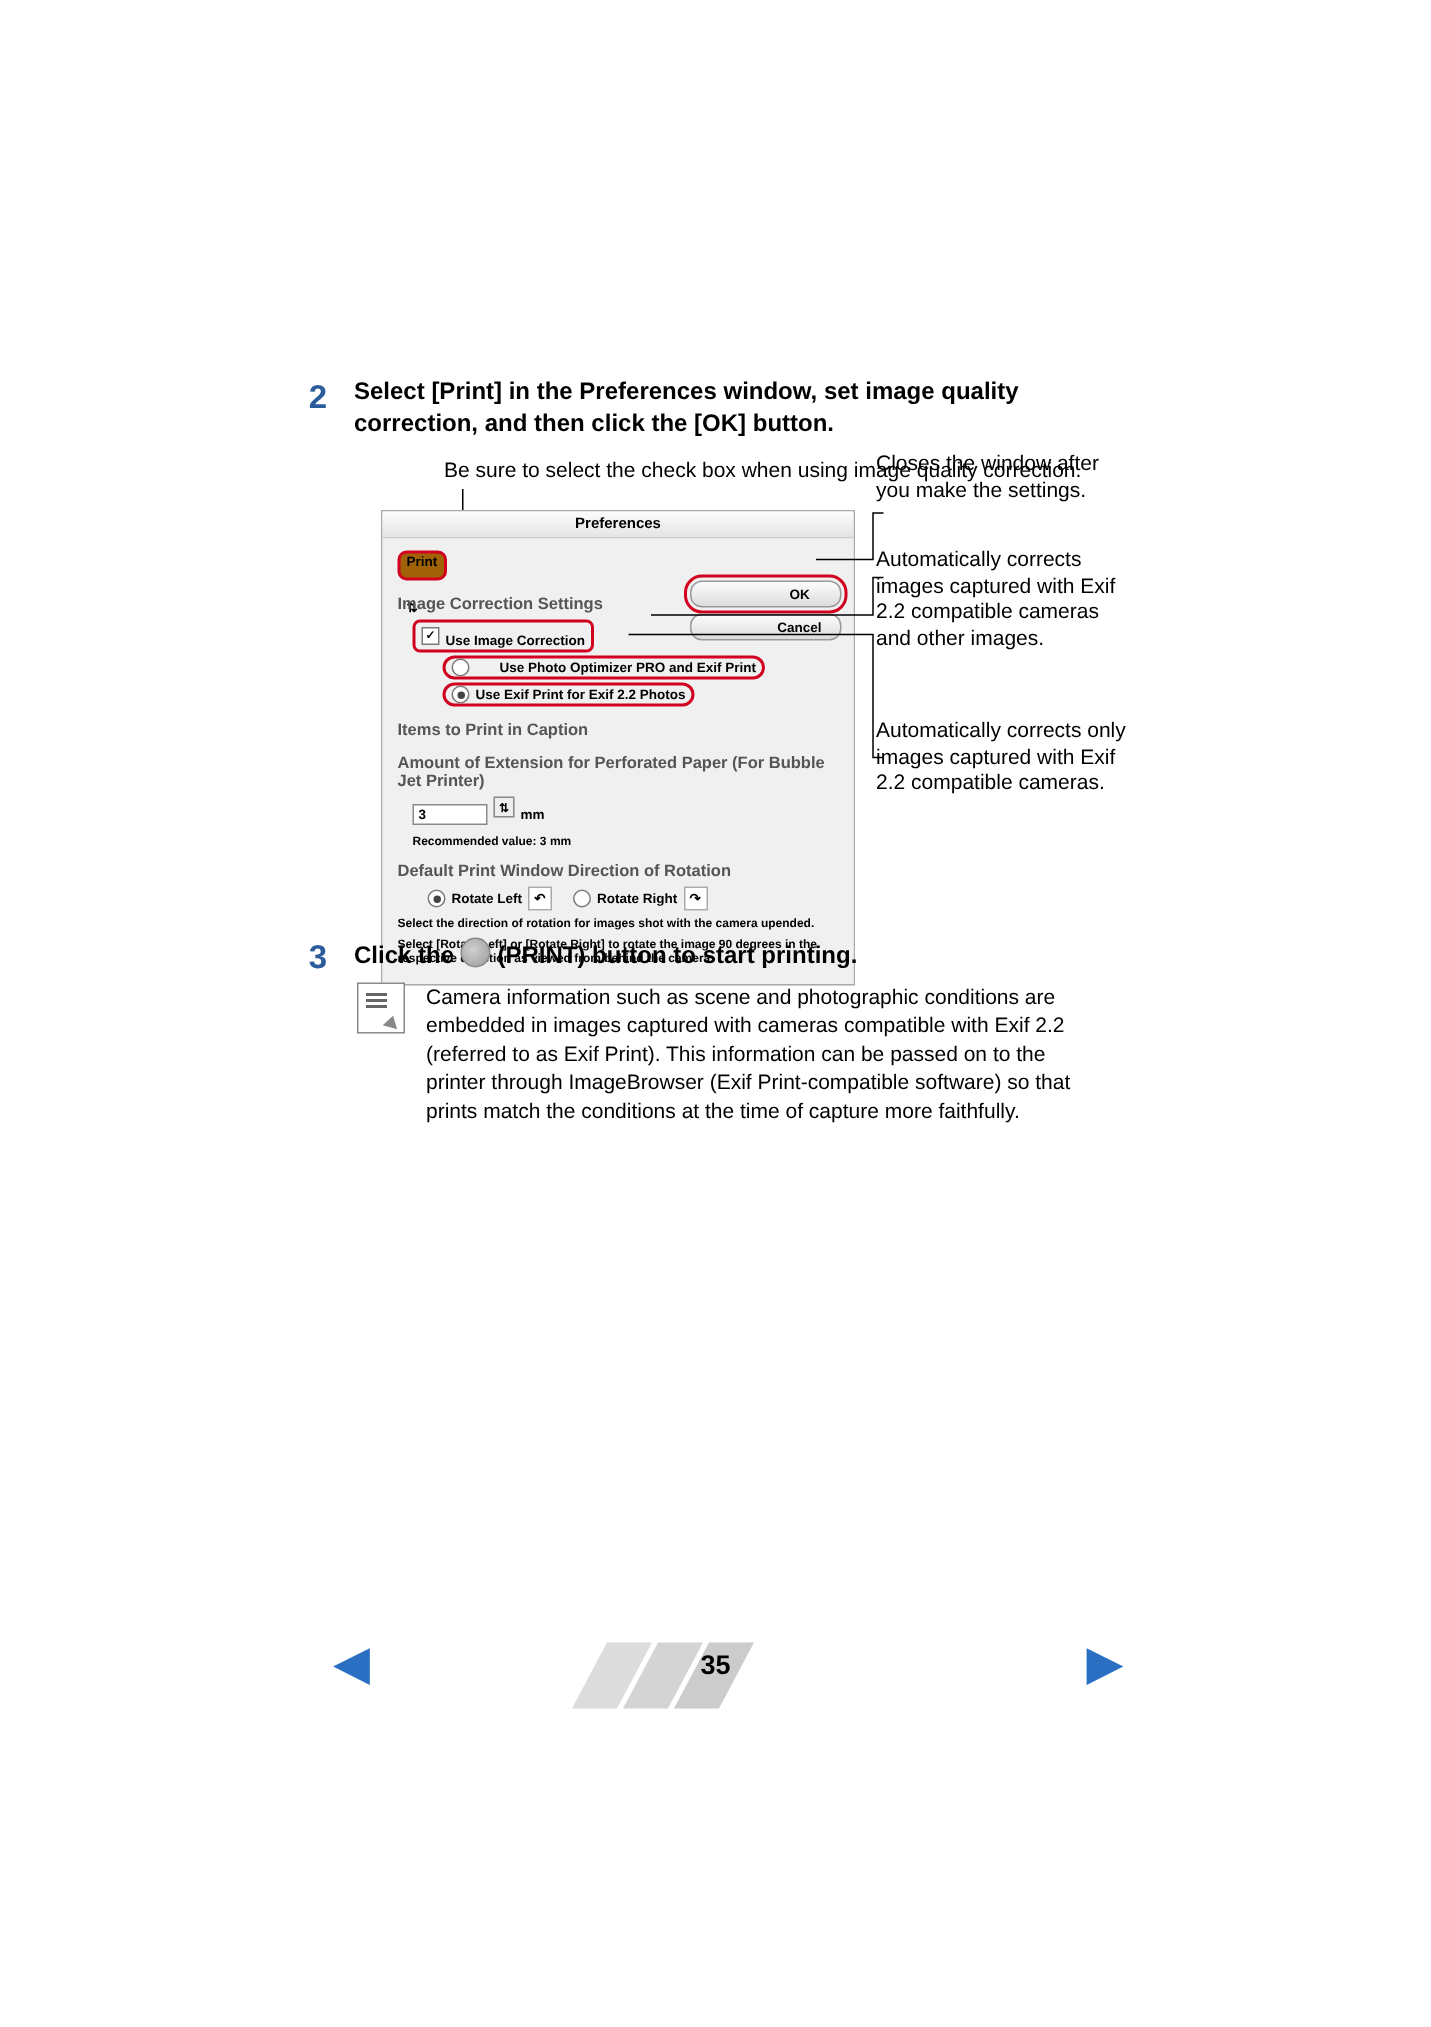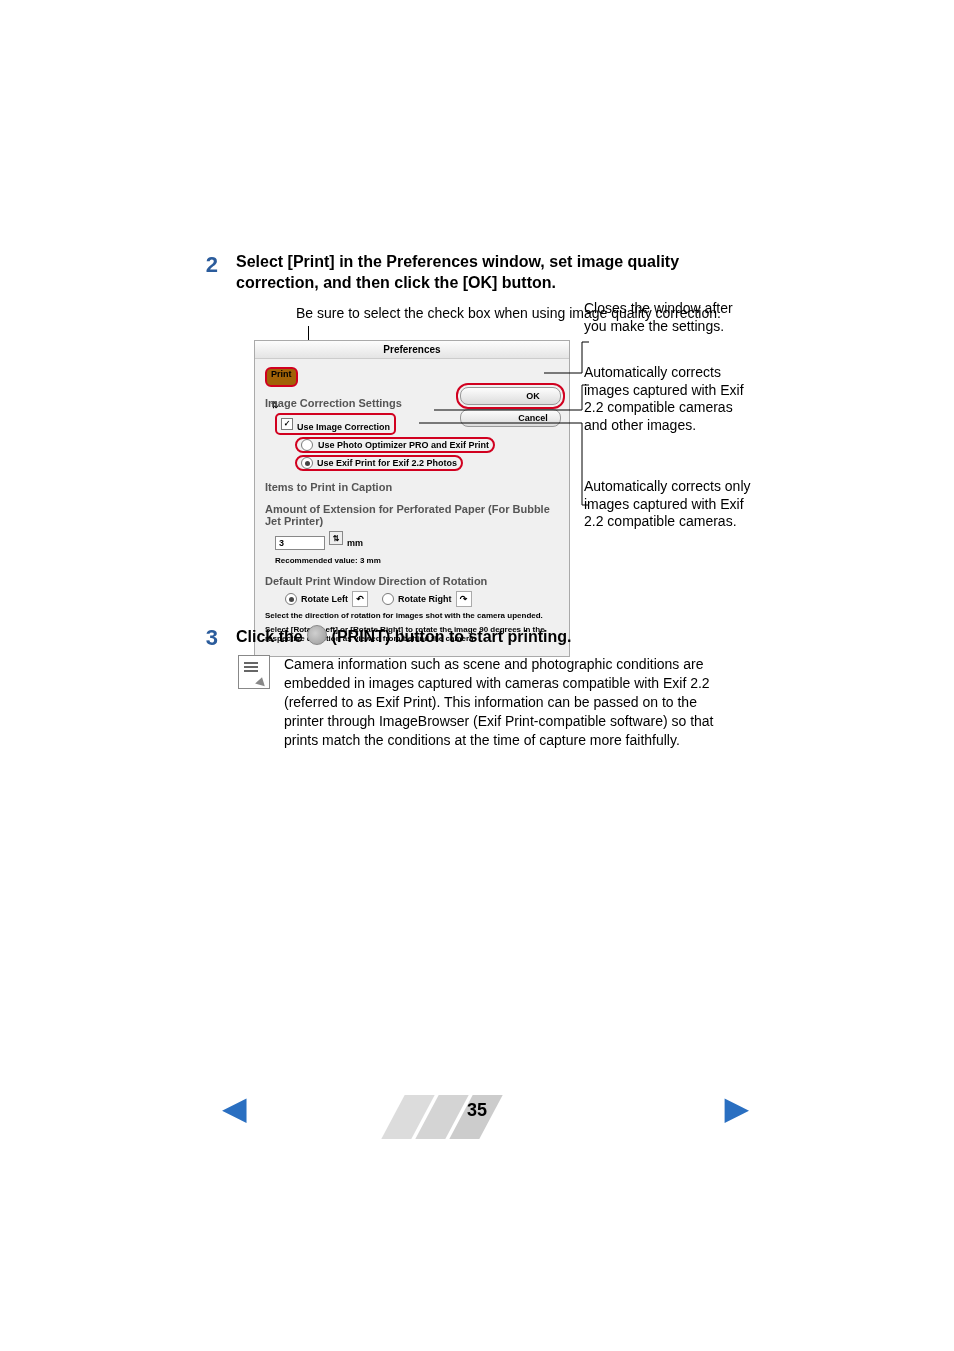--- a/index.html
+++ b/index.html
@@ -171,21 +171,21 @@
     height: 5px;
     background: #444;
     border-radius: 50%;
   }
   .radio-opt1 {
     display: inline-flex;
     align-items: center;
     border: 2px solid var(--callout-red);
     border-radius: 10px;
     padding: 0 4px;
-    gap: 5px;
+    gap: 20px;
   }
   .radio-opt2 {
     display: inline-flex;
     align-items: center;
     border: 2px solid var(--callout-red);
     border-radius: 10px;
     padding: 0 4px;
     gap: 4px;
   }
   .numfield {

